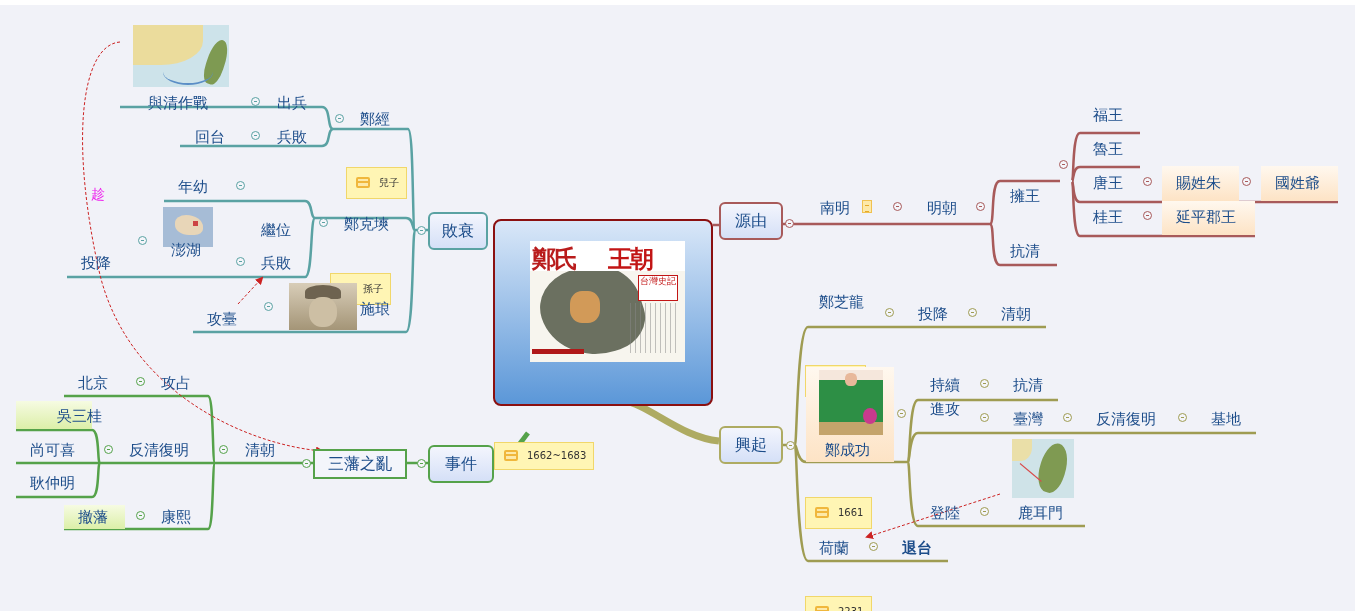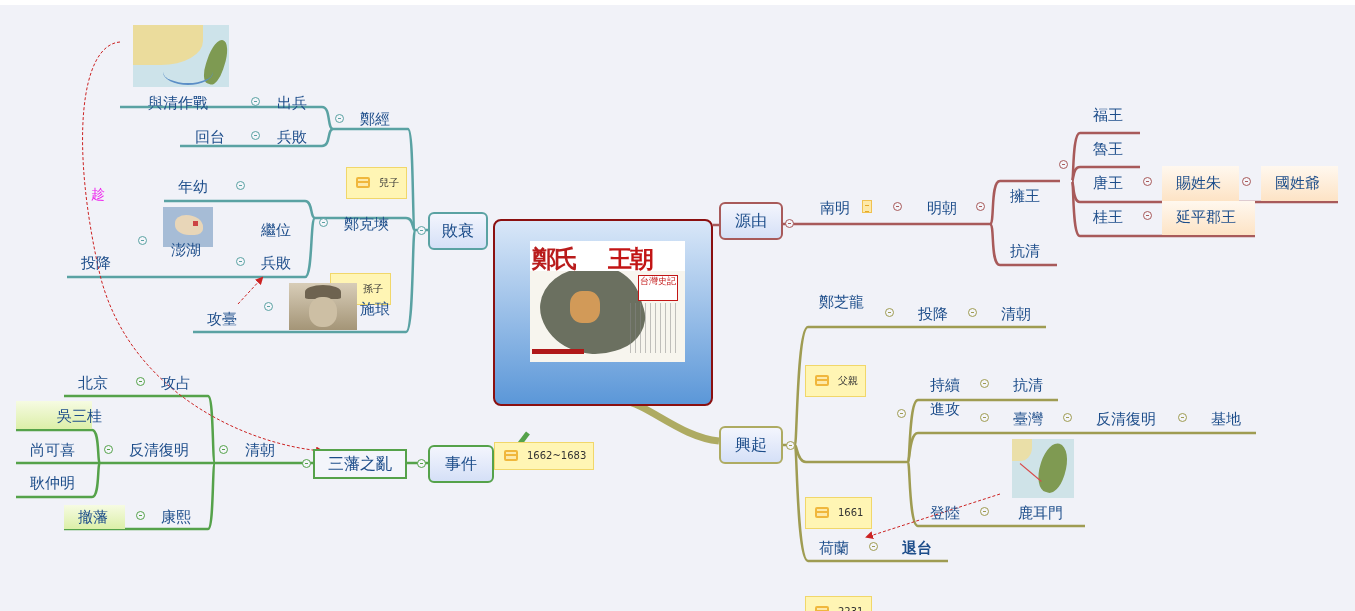--- a/index.html
+++ b/index.html
@@ -146,20 +146,27 @@
 <div class="mainbox" style="left:719px;top:421px;width:64px;border-color:#aeab62;">興起</div>
 <div class="collapse c-olive" style="left:786px;top:436px;"></div>
 <div class="t" style="left:819px;top:288px;">鄭芝龍</div>
 <div class="collapse c-olive" style="left:885px;top:303px;"></div>
 <div class="t" style="left:918px;top:300px;">投降</div>
 <div class="collapse c-olive" style="left:968px;top:303px;"></div>
 <div class="t" style="left:1001px;top:300px;">清朝</div>
 <div class="note" style="left:805px;top:328px;width:61px;height:32px;line-height:30px;">
   <span class="ic"></span><span>父親</span>
 </div>
+<div class="peach" style="left:806px;top:362px;width:88px;height:95px;">
+  <div class="pic" style="left:13px;top:3px;width:64px;height:65px;background:linear-gradient(#f5e7dc 0 15%,#2d8f45 15% 80%,#c4a46b 80%);">
+    <div style="position:absolute;left:26px;top:3px;width:12px;height:13px;background:#e8b89a;border-radius:40%;"></div>
+    <div style="position:absolute;left:44px;top:38px;width:14px;height:16px;background:#c83a8d;border-radius:50%;"></div>
+  </div>
+  <div class="t" style="left:19px;top:74px;">鄭成功</div>
+</div>
 <div class="collapse c-olive" style="left:897px;top:404px;"></div>
 <div class="note" style="left:805px;top:460px;width:67px;height:32px;line-height:30px;">
   <span class="ic"></span><span>1661</span>
 </div>
 <div class="t" style="left:930px;top:371px;">持續</div>
 <div class="collapse c-olive" style="left:980px;top:374px;"></div>
 <div class="t" style="left:1013px;top:371px;">抗清</div>
 <div class="t" style="left:930px;top:395px;">進攻</div>
 <div class="collapse c-olive" style="left:980px;top:408px;"></div>
 <div class="t" style="left:1013px;top:405px;">臺灣</div>

